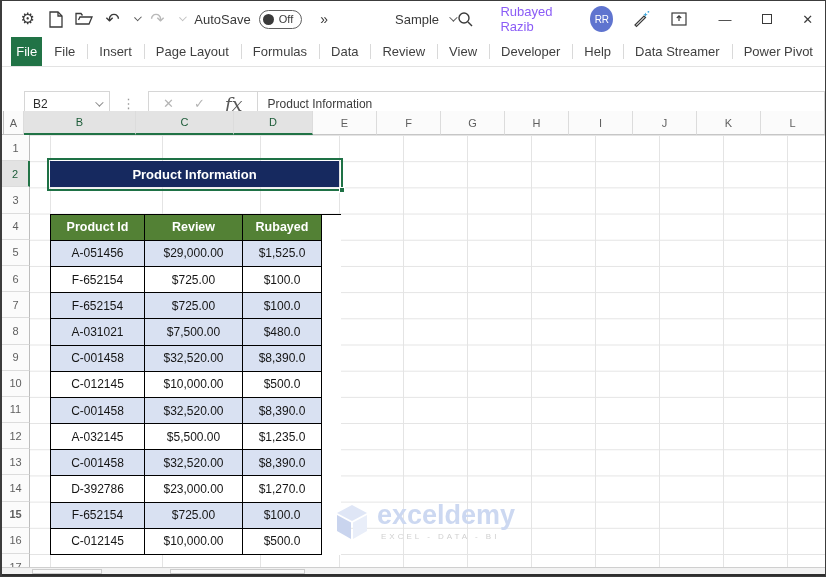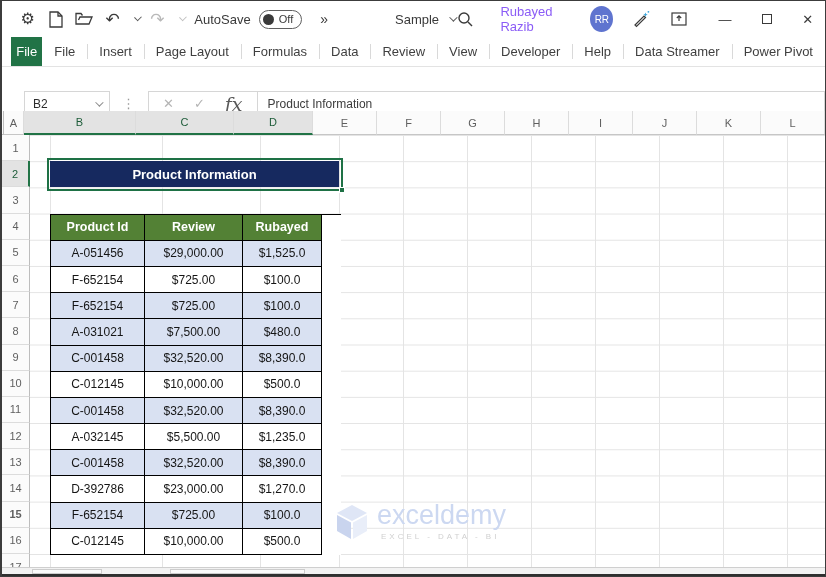--- a/index.html
+++ b/index.html
@@ -138,21 +138,21 @@
     font-size:12px; color:#151515; flex:0 0 auto;
   }
   .trow.thead .tcell{ background:#538135; color:#fff; font-weight:bold; font-size:12.5px; }
   .trow.shaded .tcell{ background:#d9e1f2; }
   .c0{ width:94px; } .c1{ width:98px; } .c2{ width:79px; }
 
   
   .watermark{ position:absolute; left:305px; top:367px; display:flex; align-items:center; gap:8px;
     pointer-events:none; }
   .wm-text{ display:flex; flex-direction:column; }
-  .wm-brand{ font-size:27px; font-weight:normal; color:#ccd8f1; letter-spacing:0; line-height:1; }
+  .wm-brand{ font-size:27px; font-weight:bold; color:#ccd8f1; letter-spacing:0; line-height:1; }
   .wm-tag{ font-size:8px; color:#d0d0d0; letter-spacing:3px; margin-top:3px; padding-left:4px; }
 
   
   .bottombar{
     position:absolute; left:0; bottom:0; width:100%; height:9px;
     background:#f2f2f2; border-top:1px solid #cfcfcf; border-bottom:2px solid #2f2f2f;
   }
   .bb-seg{ position:absolute; top:1px; height:5px; background:#fafafa; border:1px solid #cccccc; }
 
   svg{ display:block; }

